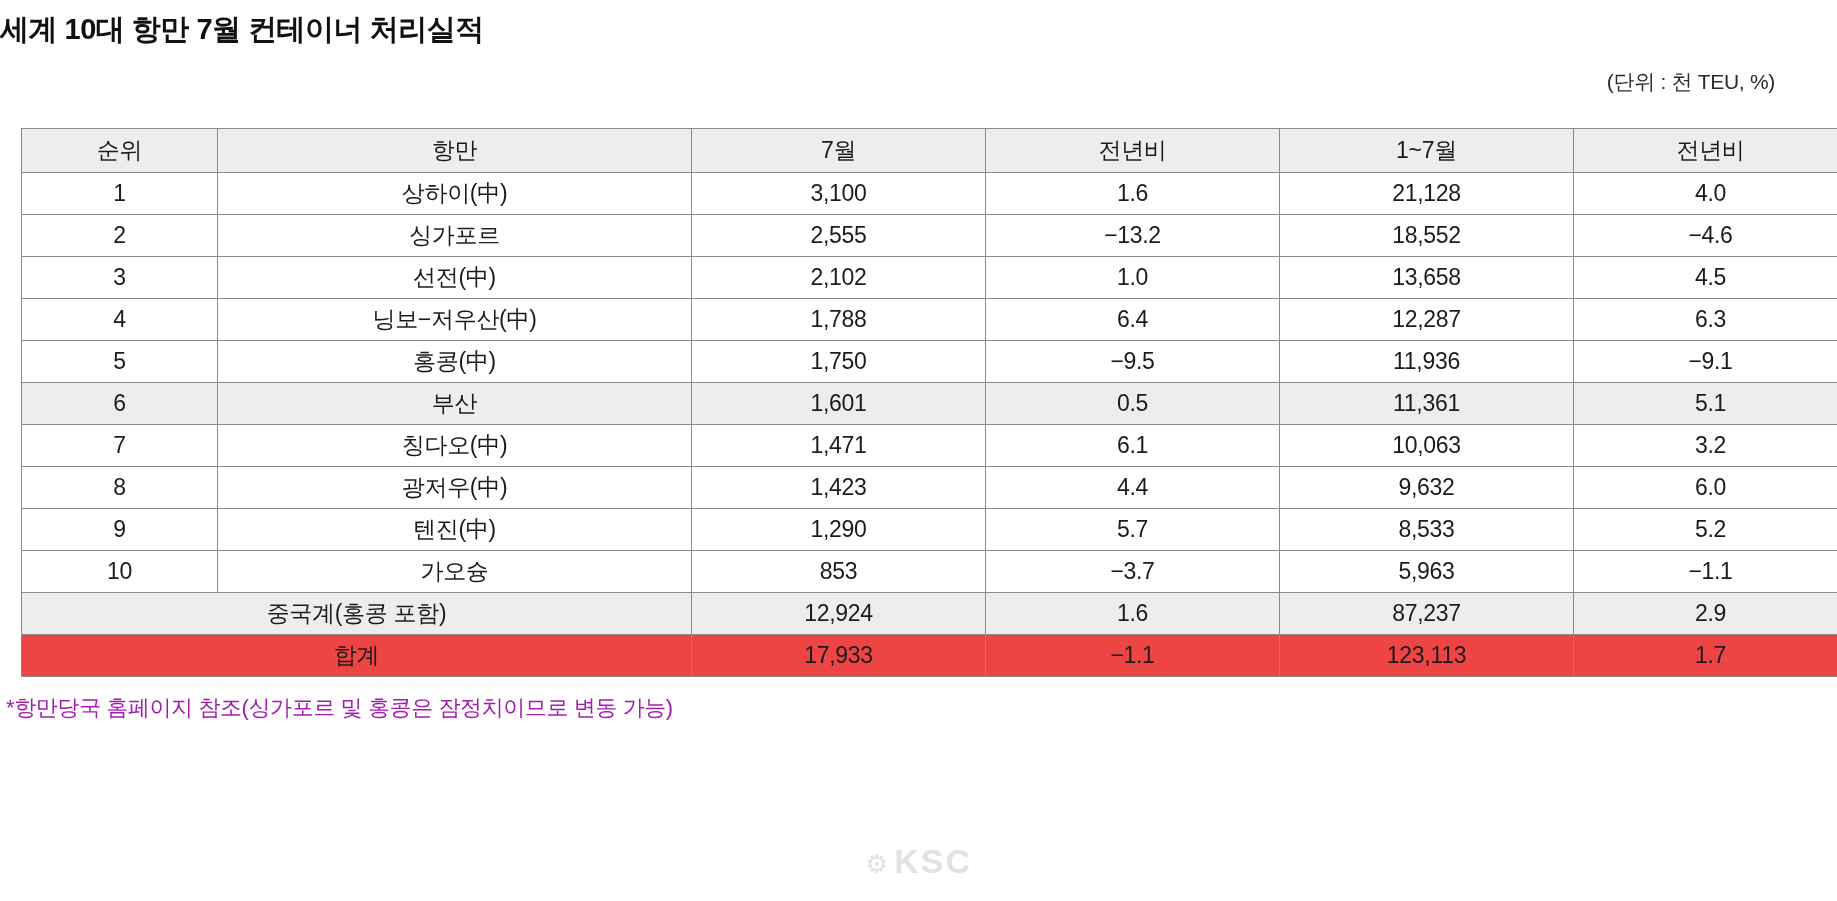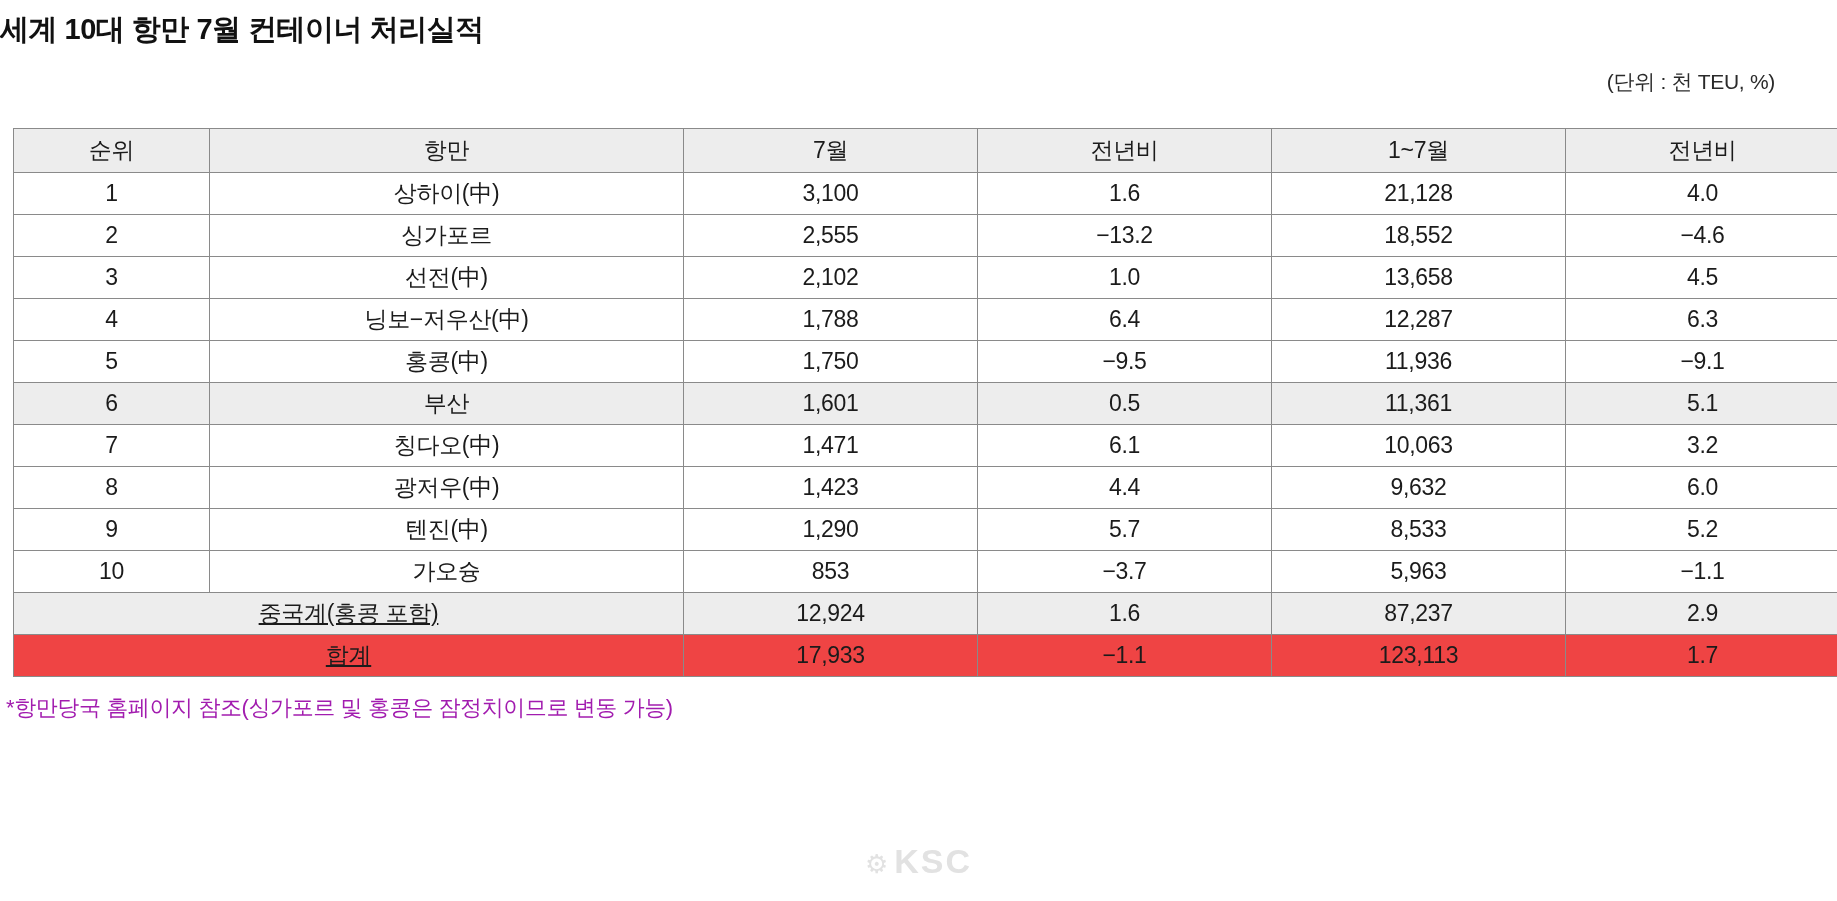--- a/index.html
+++ b/index.html
@@ -33,21 +33,21 @@
   }
   .unit-line {
     text-align: right;
     font-size: 21px;
     color: #2a2a2a;
     padding-right: 62px;
     margin-bottom: 8px;
     letter-spacing: -0.3px;
   }
   .table-wrap {
-    padding: 0 5px 0 13px;
+    padding: 0 5px 0 21px;
     margin-top: 32px;
   }
   table.port-table {
     border-collapse: collapse;
     width: 1826px;
     margin: 0 auto;
     table-layout: fixed;
   }
   table.port-table th,
   table.port-table td {
@@ -77,21 +77,20 @@
     background: #ededed;
   }
   tr.summary td {
     background: #ededed;
   }
   tr.total td {
     background: #ef4444;
   }
   td.merged-label {
     text-align: center;
-    text-decoration: underline;
   }
   .footnotes {
     margin-top: 14px;
     padding-left: 6px;
     font-size: 22px;
     line-height: 1.5;
     color: #a21caf;
     letter-spacing: -0.4px;
   }
   .footnotes div {

